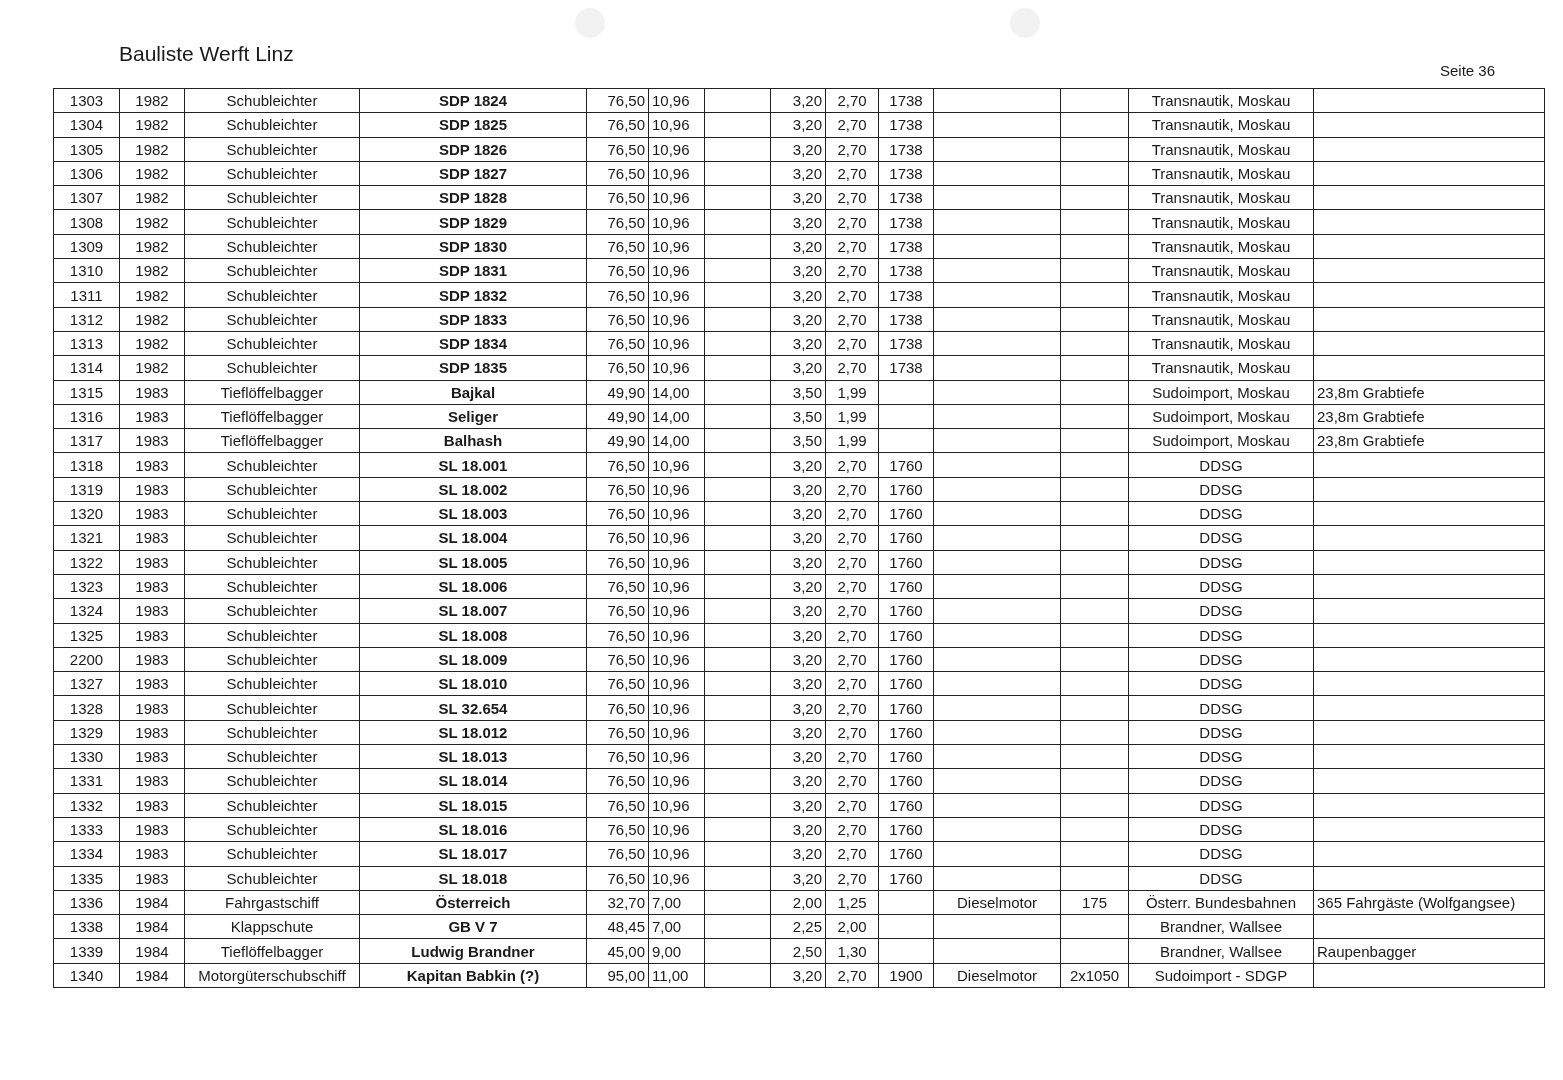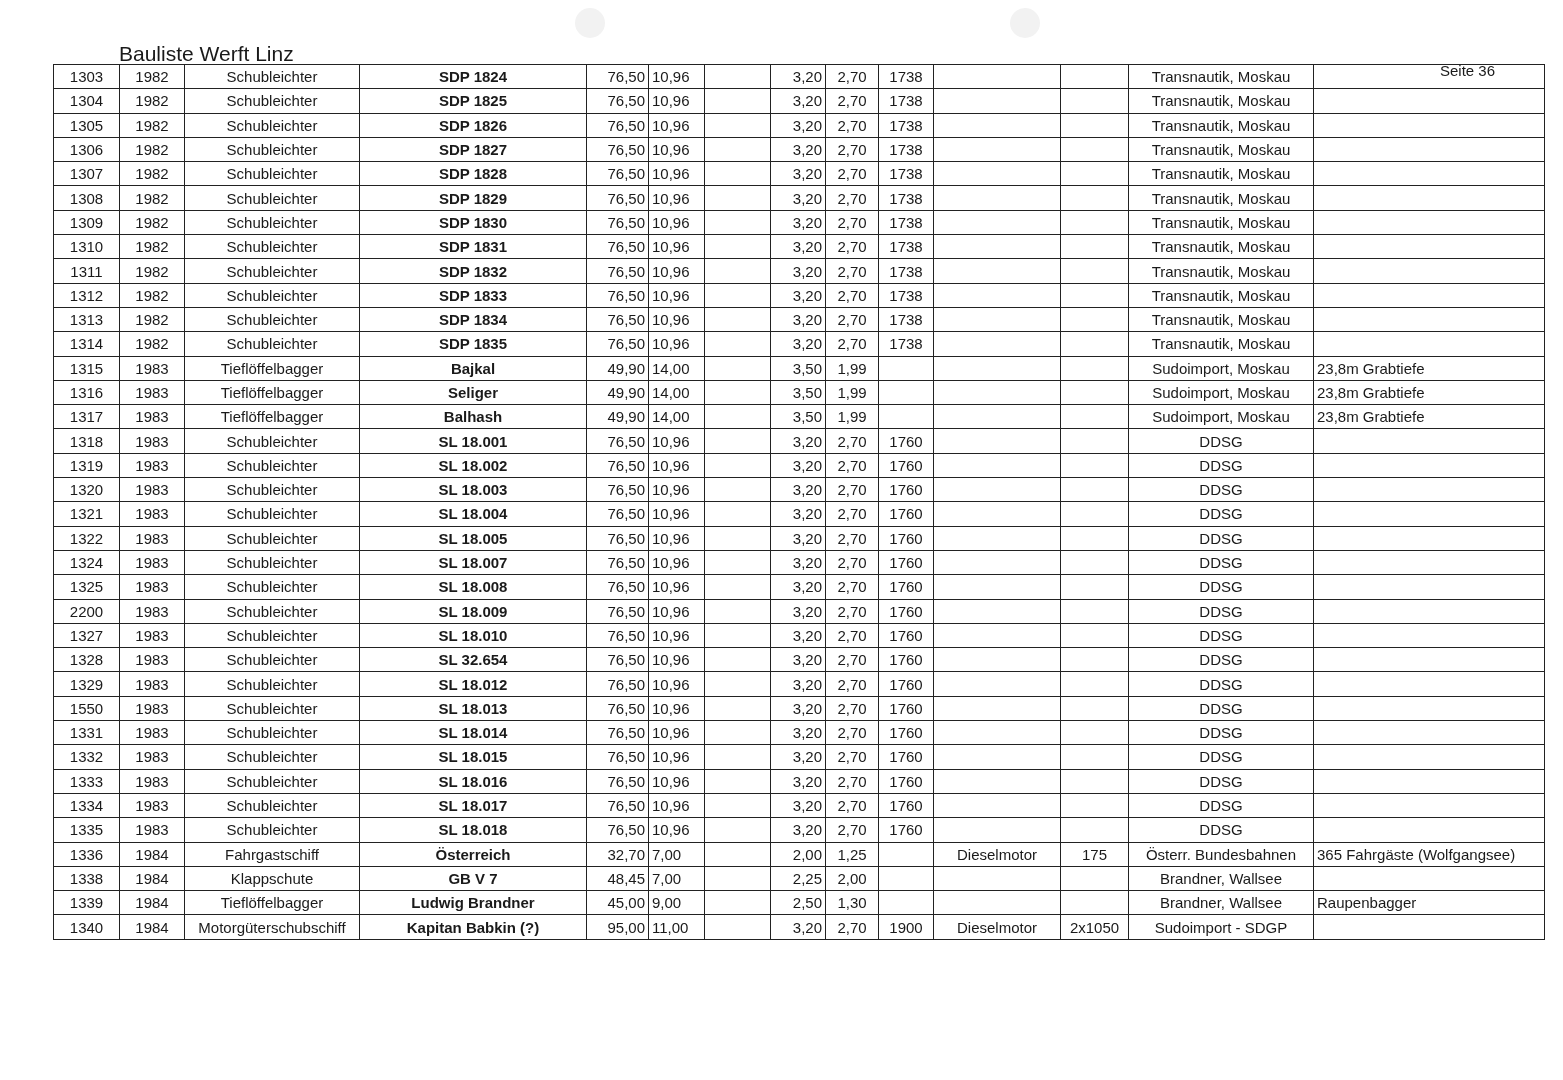--- a/index.html
+++ b/index.html
@@ -13,21 +13,21 @@
     position: absolute; width: 30px; height: 30px; border-radius: 50%;
     background: #f2f2f2;
   }
   .doc-title {
     position: absolute; left: 119px; top: 42px; font-size: 21px;
   }
   .page-num {
     position: absolute; left: 1440px; top: 46px; font-size: 15px; margin-top: 16px;
   }
   table.list {
-    position: absolute; left: 53px; top: 64px;
+    position: absolute; left: 53px; top: 88px;
     border-collapse: collapse; table-layout: fixed;
     width: 1491px;
   }
   table.list td {
     border: 1.5px solid #222;
     height: 23.3px; padding: 0 3px;
     font-size: 15px; white-space: nowrap; overflow: hidden;
     line-height: 23px;
   }
   td.c { text-align: center; }
@@ -376,20 +376,36 @@
         <td class="c"></td>
         <td class="r">3,20</td>
         <td class="c">2,70</td>
         <td class="c">1760</td>
         <td class="c"></td>
         <td class="c"></td>
         <td class="c">DDSG</td>
         <td class="l"></td>
       </tr>
       <tr>
+        <td class="c">1323</td>
+        <td class="c">1983</td>
+        <td class="c">Schubleichter</td>
+        <td class="c b">SL 18.006</td>
+        <td class="r">76,50</td>
+        <td class="l">10,96</td>
+        <td class="c"></td>
+        <td class="r">3,20</td>
+        <td class="c">2,70</td>
+        <td class="c">1760</td>
+        <td class="c"></td>
+        <td class="c"></td>
+        <td class="c">DDSG</td>
+        <td class="l"></td>
+      </tr>
+      <tr>
         <td class="c">1324</td>
         <td class="c">1983</td>
         <td class="c">Schubleichter</td>
         <td class="c b">SL 18.007</td>
         <td class="r">76,50</td>
         <td class="l">10,96</td>
         <td class="c"></td>
         <td class="r">3,20</td>
         <td class="c">2,70</td>
         <td class="c">1760</td>
@@ -472,21 +488,21 @@
         <td class="c"></td>
         <td class="r">3,20</td>
         <td class="c">2,70</td>
         <td class="c">1760</td>
         <td class="c"></td>
         <td class="c"></td>
         <td class="c">DDSG</td>
         <td class="l"></td>
       </tr>
       <tr>
-        <td class="c">1550</td>
+        <td class="c">1330</td>
         <td class="c">1983</td>
         <td class="c">Schubleichter</td>
         <td class="c b">SL 18.013</td>
         <td class="r">76,50</td>
         <td class="l">10,96</td>
         <td class="c"></td>
         <td class="r">3,20</td>
         <td class="c">2,70</td>
         <td class="c">1760</td>
         <td class="c"></td>

